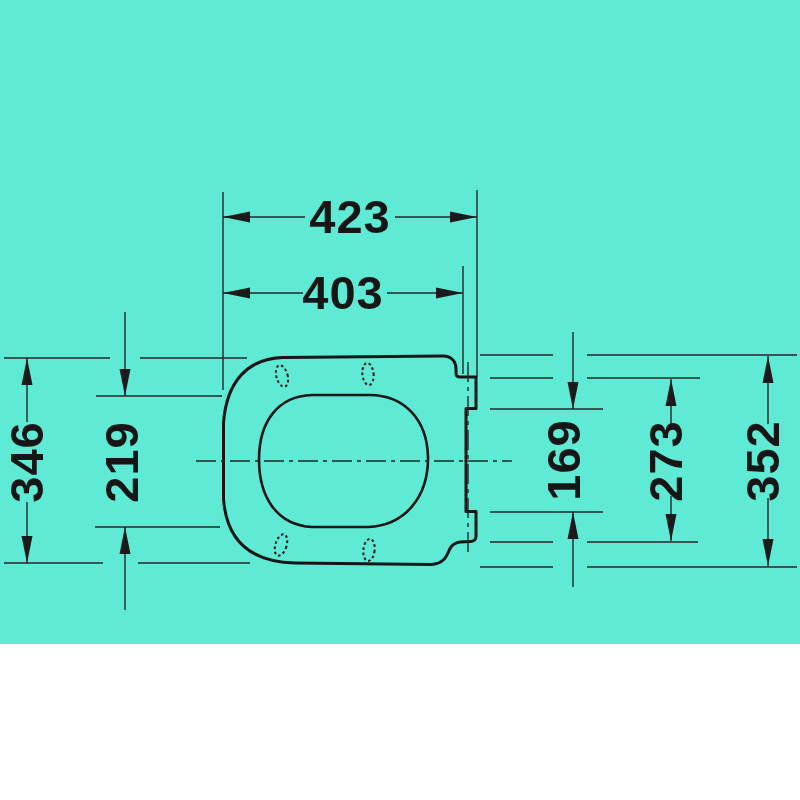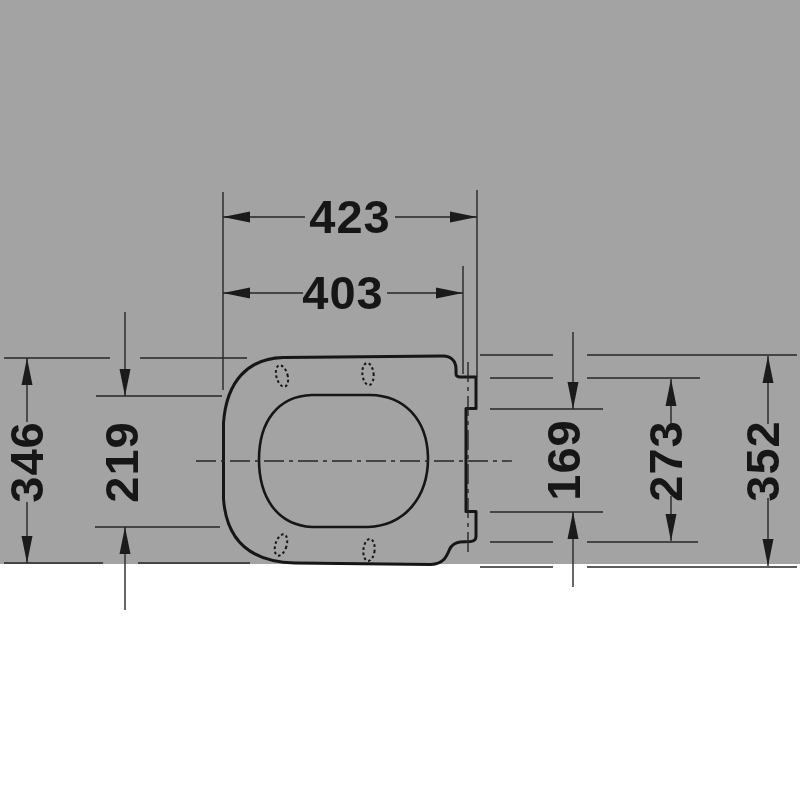--- a/index.html
+++ b/index.html
@@ -7,22 +7,22 @@
     padding: 0;
     background: #ffffff;
     width: 800px;
     height: 800px;
     overflow: hidden;
     font-family: "Liberation Sans", sans-serif;
   }
   .stage {
     position: relative;
     width: 800px;
-    height: 564px;
-    background: #a3a3a3;
+    height: 644px;
+    background: #5eead4;
     text-decoration: underline;
   }
   svg { display: block; }
   .outline {
     fill: none;
     stroke: #161616;
     stroke-width: 3;
     stroke-linejoin: round;
     stroke-linecap: round;
   }

